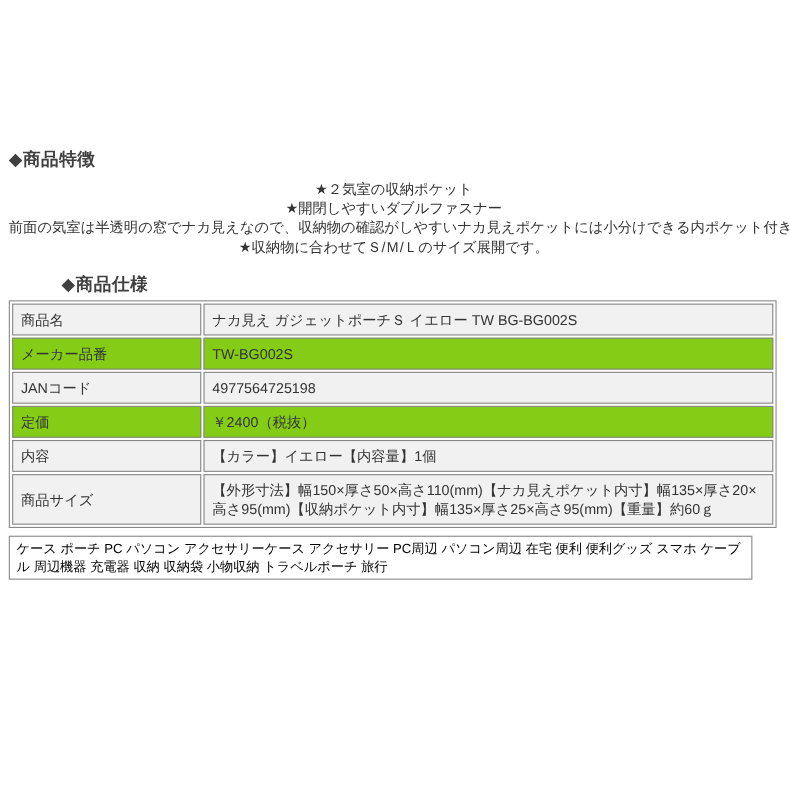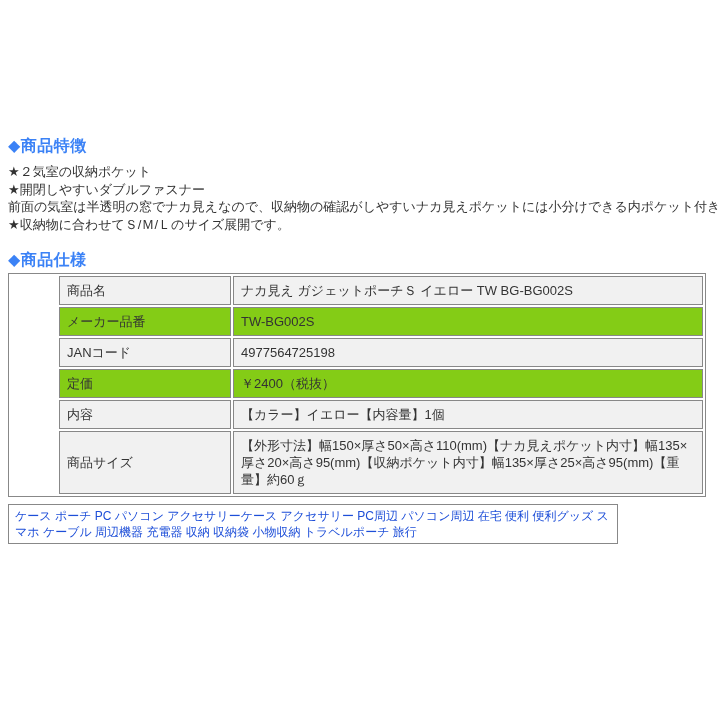--- a/index.html
+++ b/index.html
@@ -16,48 +16,49 @@
     height: 718px;
     overflow: hidden;
   }
   .content {
     position: absolute;
     top: 136px;
     left: 8px;
     width: 700px;
   }
   .section-heading {
-    color: #3b82f6;
+    color: #404040;
     font-size: 16px;
     font-weight: bold;
     line-height: 19px;
     margin: 0;
     letter-spacing: 0.5px;
   }
   .features {
     margin: 8px 0 0 0;
   }
   .feature-line {
     font-size: 13px;
     color: #333333;
     line-height: 17.5px;
     white-space: nowrap;
+    text-align: center;
   }
   .specs-heading-wrap {
     margin-top: 17px;
     margin-bottom: 4px;
+    margin-left: 48px;
   }
   table.spec-table {
     width: 698px;
     border-collapse: separate;
     border-spacing: 2px;
     border: 1px solid #888888;
     background: #ffffff;
     table-layout: fixed;
-    padding-left: 48px;
   }
   table.spec-table td {
     border: 1px solid #888888;
     font-size: 13px;
     color: #333333;
     line-height: 17px;
     padding: 5px 7px;
     vertical-align: middle;
     background: #84cc16;
     overflow: hidden;
@@ -66,27 +67,27 @@
     width: 156px;
   }
   table.spec-table tr.alt td {
     background: #f1f1f1;
   }
   table.spec-table td.empty-cell {
     height: 18px;
   }
   .keywords-box {
     margin-top: 7px;
-    width: 610px;
+    width: 676px;
     box-sizing: border-box;
     border: 1px solid #888888;
     padding: 3px 6px;
     font-size: 12px;
     line-height: 16px;
-    color: #1d4ed8;
+    color: #000000;
     background: #ffffff;
   }
 </style>
 </head>
 <body>
 
 <div class="page">
   <div class="content">
 
     <h2 class="section-heading">◆商品特徴</h2>

